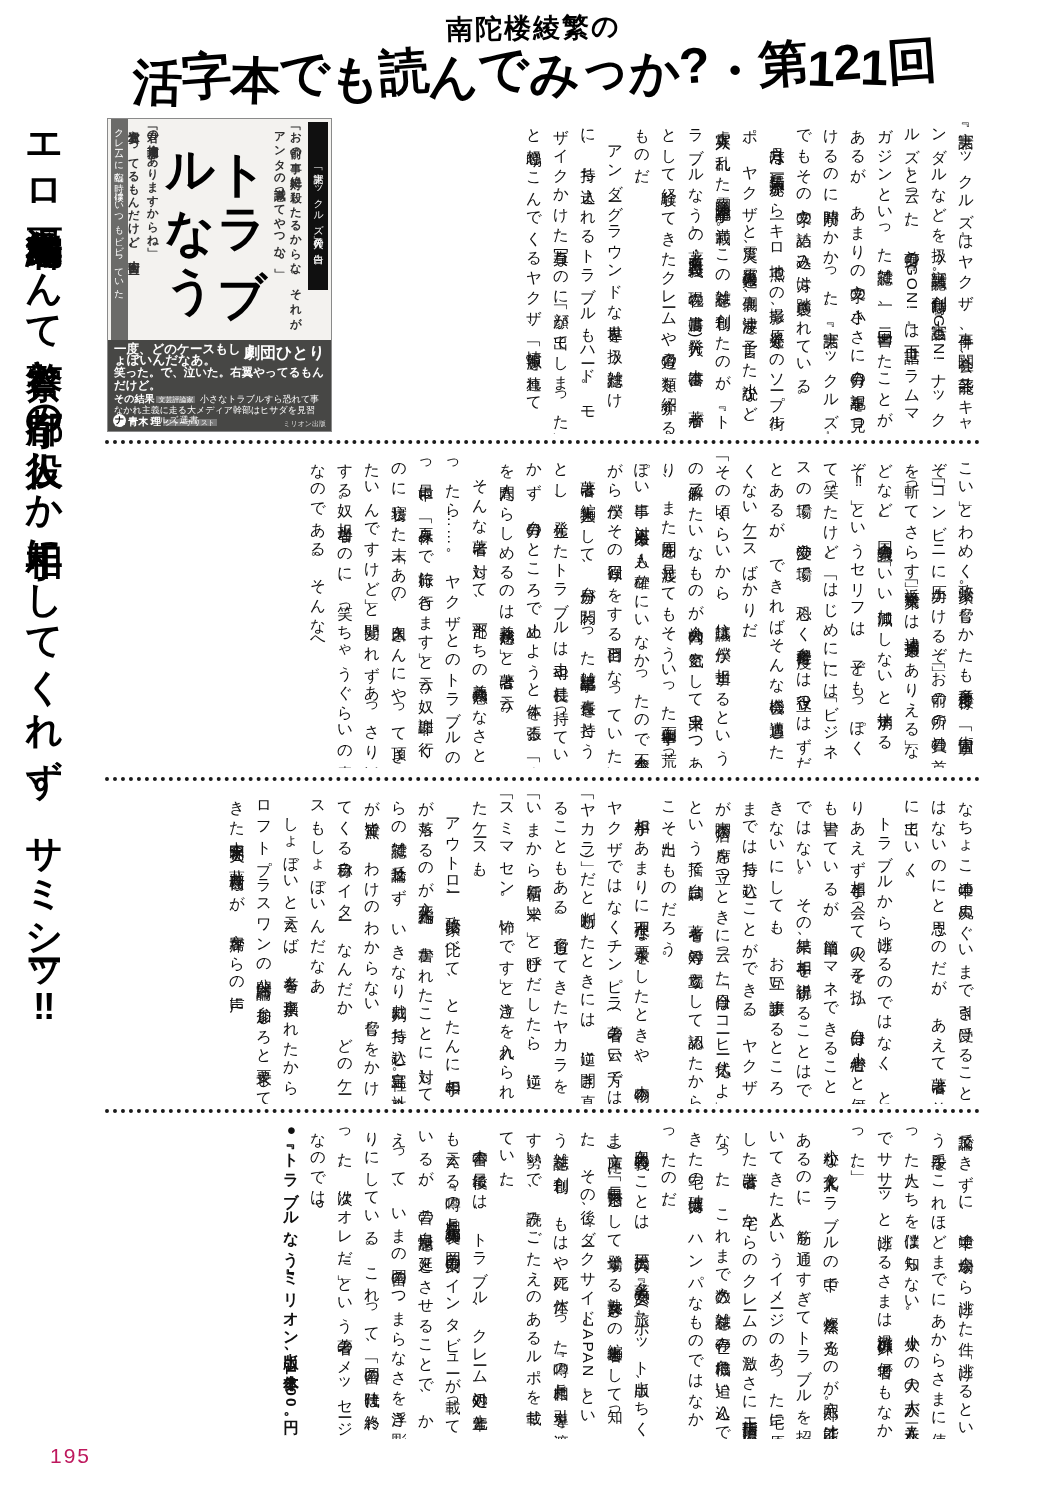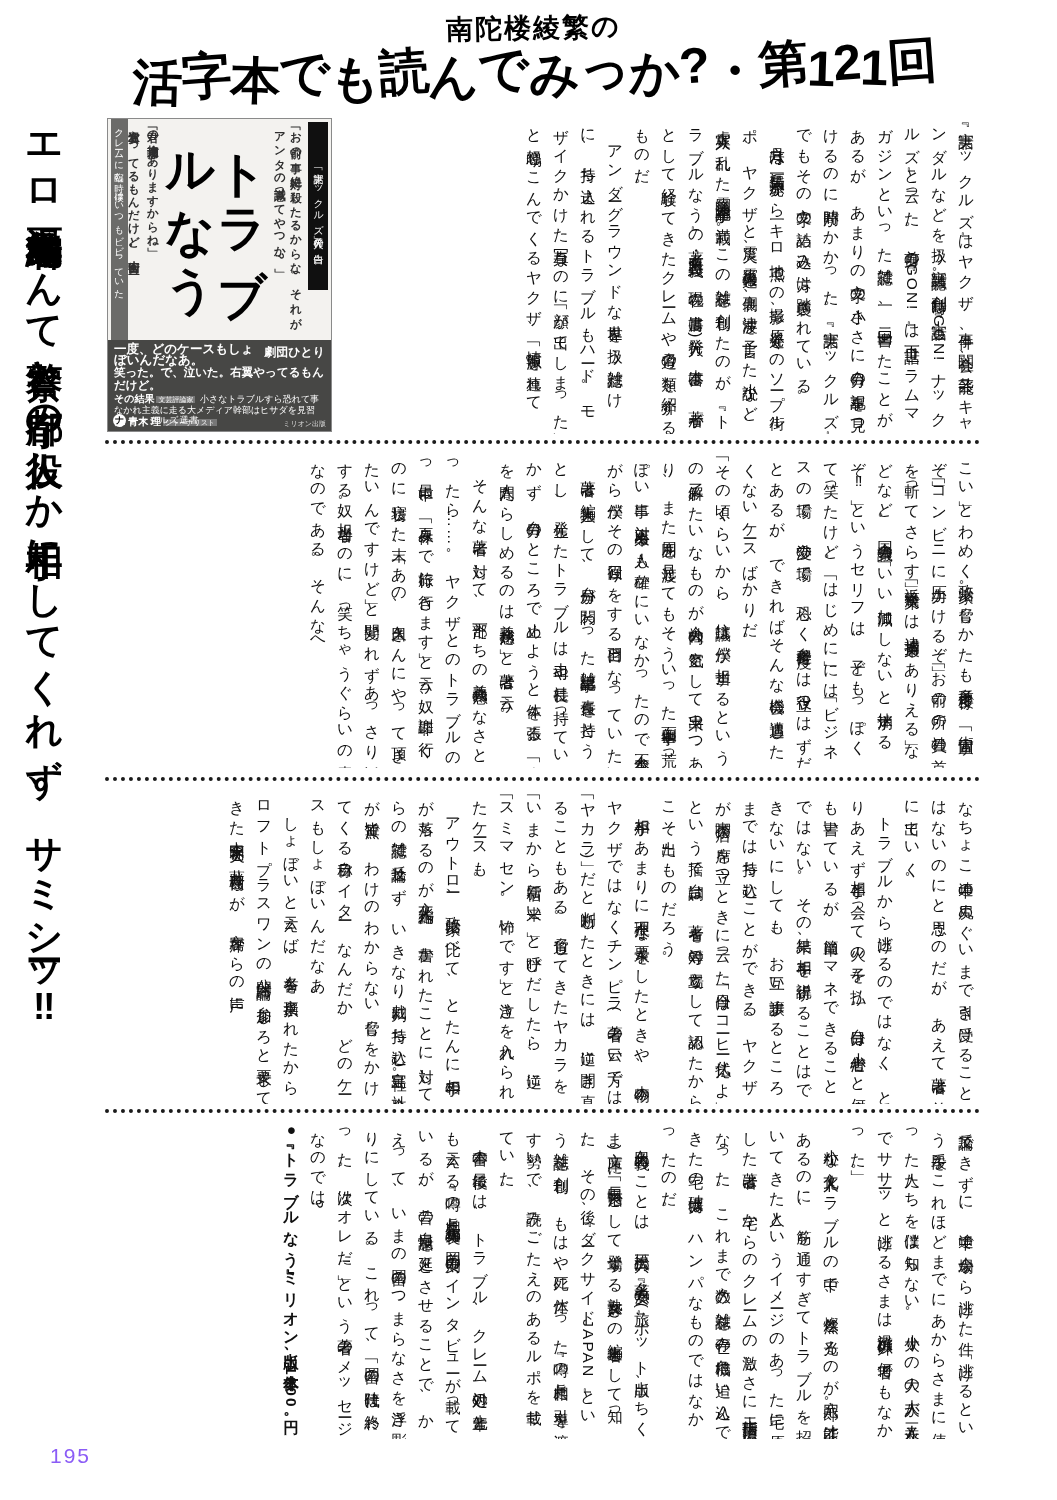--- a/index.html
+++ b/index.html
@@ -46,33 +46,33 @@
                   font-weight:bold;color:#000;letter-spacing:1px;}
   .cover .q2{position:absolute;right:170px;top:4px;height:212px;writing-mode:vertical-rl;
              font-size:11.5px;line-height:17px;font-weight:bold;color:#2e2e2e;}
   .cover .q3{position:absolute;right:189px;top:4px;height:212px;writing-mode:vertical-rl;
              font-size:11.5px;line-height:17px;font-weight:bold;color:#2e2e2e;overflow:hidden;}
   .cover .strip{position:absolute;left:3px;top:0;width:17px;height:223px;background:#6b6b69;color:#fff;
                 writing-mode:vertical-rl;font-size:9.5px;line-height:17px;padding-top:3px;box-sizing:border-box;}
   .cover .bottom{position:absolute;left:0;right:0;bottom:0;height:91px;background:#474745;color:#fff;
                  padding:4px 6px;box-sizing:border-box;font-size:9px;line-height:11px;}
   .cover .bl1{font-size:12.5px;font-weight:bold;}
-  .cover .bl1 .credit{float:right;font-size:12px;margin-top:3px;}
+  .cover .bl1 .credit{float:right;font-size:16px;margin-top:3px;}
   .cover .bl2{font-size:11.5px;font-weight:bold;line-height:13px;}
   .cover .bl3{margin-top:1px;}
   .cover .bname{font-weight:bold;font-size:10px;}
   .cover .brole{font-size:7px;background:#777;padding:0 2px;margin:0 2px;}
   .cover .btxt{font-size:9px;}
   .cover .brow{position:absolute;left:5px;right:5px;bottom:3px;height:14px;}
   .cover .logo{display:inline-block;width:13px;height:13px;border-radius:50%;background:#fff;color:#000;
                font-size:9px;line-height:13px;text-align:center;font-weight:bold;vertical-align:middle;}
   .cover .series{font-size:9px;letter-spacing:1px;vertical-align:middle;}
   .cover .pub{float:right;font-size:7px;color:#ddd;margin-top:4px;}
 
-  .pageno{position:absolute;left:50px;top:1444px;font-size:21px;color:#8b5cf6;letter-spacing:2px;}
+  .pageno{position:absolute;left:50px;top:1444px;font-size:21px;color:#be185d;letter-spacing:2px;}
 </style>
 </head>
 <body>
 
 <div class="page">
 
   <div class="header">
     <div class="header-kicker">南陀楼綾繁の</div>
     <div class="header-title"><span style="display: inline-block; transform: translateY(3px) rotate(3deg);">活</span><span style="display: inline-block; transform: translateY(-3px) rotate(-3deg);">字</span><span style="display: inline-block; transform: translateY(3px) rotate(3deg);">本</span><span style="display: inline-block; transform: translateY(-3px) rotate(-3deg);">で</span><span style="display: inline-block; transform: translateY(3px) rotate(3deg);">も</span><span style="display: inline-block; transform: translateY(-3px) rotate(-3deg);">読</span><span style="display: inline-block; transform: translateY(3px) rotate(3deg);">ん</span><span style="display: inline-block; transform: translateY(-3px) rotate(-3deg);">で</span><span style="display: inline-block; transform: translateY(3px) rotate(3deg);">み</span><span style="display: inline-block; transform: translateY(-3px) rotate(-3deg);">っ</span><span style="display: inline-block; transform: translateY(3px) rotate(3deg);">か</span><span style="display: inline-block; transform: translateY(-3px) rotate(-3deg);">?</span><span style="display: inline-block; transform: translateY(3px) rotate(3deg);">・</span><span style="display: inline-block; transform: translateY(-3px) rotate(-3deg);">第</span><span style="display: inline-block; transform: translateY(3px) rotate(3deg);">1</span><span style="display: inline-block; transform: translateY(-3px) rotate(-3deg);">2</span><span style="display: inline-block; transform: translateY(3px) rotate(3deg);">1</span><span style="display: inline-block; transform: translateY(-3px) rotate(-3deg);">回</span></div>
   </div>

